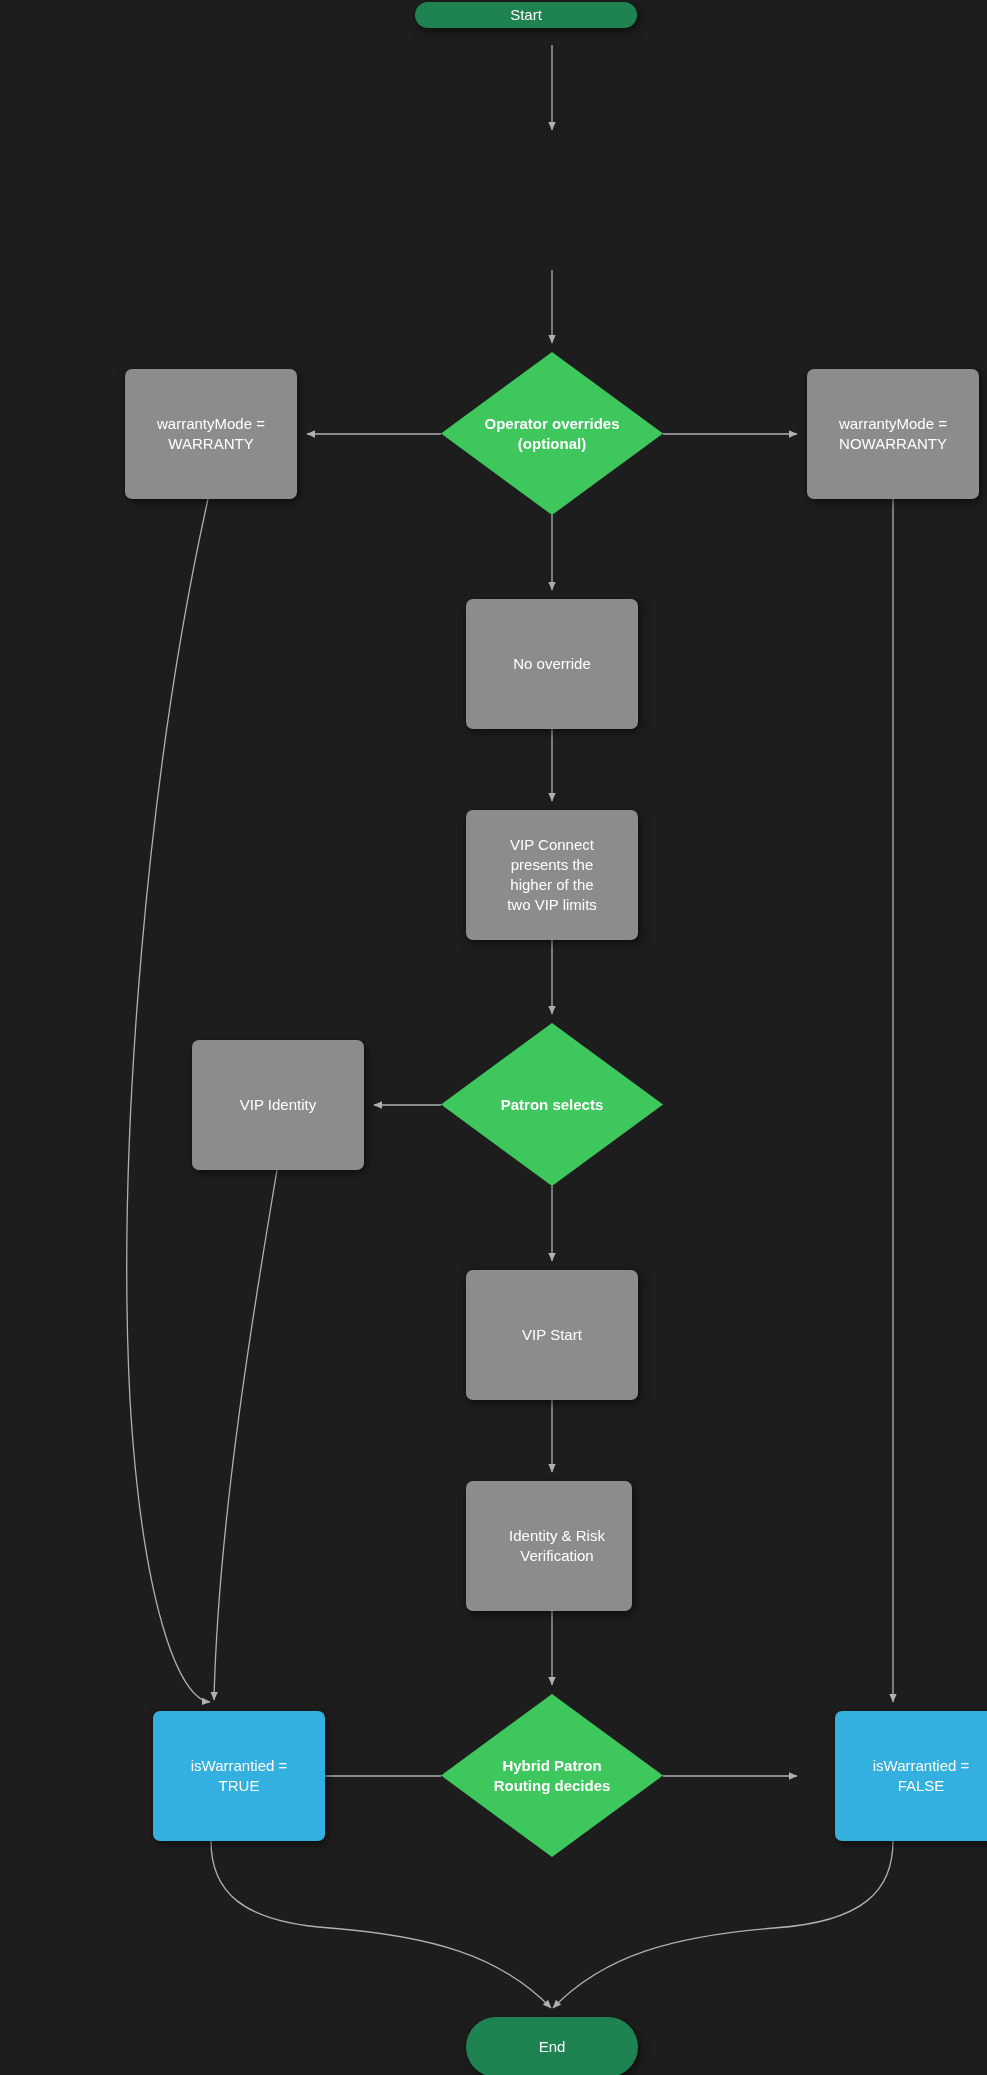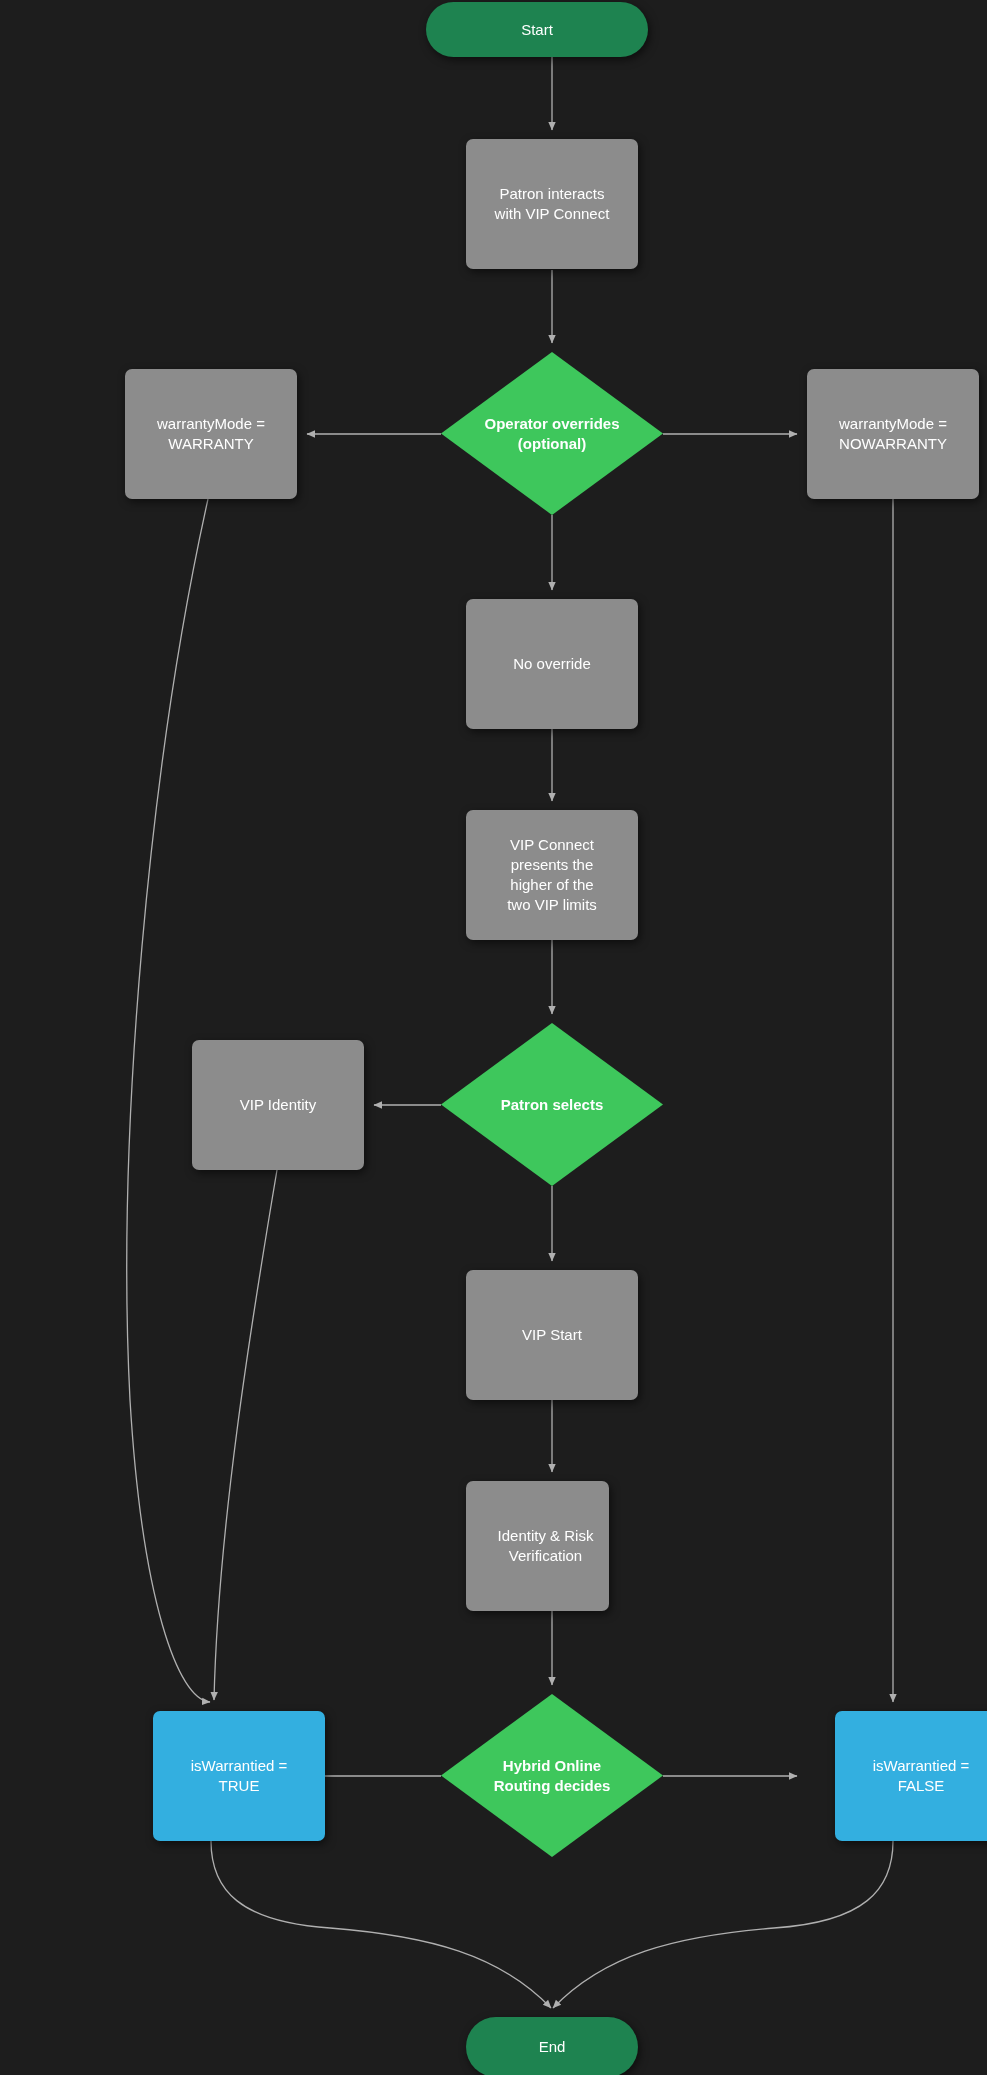--- a/index.html
+++ b/index.html
@@ -117,28 +117,24 @@
       <path d="M277,1170 C250,1330 218,1530 214,1700" marker-end="url(#arrow)"></path>
 
       <path d="M893,499 L893,1702" marker-end="url(#arrow)"></path>
 
       <path d="M211,1841 C211,1890 240,1922 330,1928 C430,1936 500,1955 551,2008" marker-end="url(#arrow)"></path>
 
       <path d="M893,1841 C893,1890 864,1922 774,1928 C674,1936 604,1955 553,2008" marker-end="url(#arrow)"></path>
     </g>
   </svg>
 
-  <div class="node node-terminal" style="left:426px; top:2px; width:222px; height:55px;">
+  <div class="node node-terminal" style="left:415px; top:2px; width:222px; height:26px;">
     <span class="label">Start</span>
   </div>
 
-  <div class="node node-process" style="left:466px; top:139px; width:172px; height:130px;">
-    <span class="label">Patron interacts
-with VIP Connect</span>
-  </div>
 
   <div class="node node-decision" style="left:441px; top:352px; width:222px; height:163px;">
     <span class="diamond-shape"></span>
     <span class="label">Operator overrides
 (optional)</span>
   </div>
 
   <div class="node node-process" style="left:125px; top:369px; width:172px; height:130px;">
     <span class="label">warrantyMode =
 WARRANTY</span>
@@ -166,28 +162,28 @@
   </div>
 
   <div class="node node-process" style="left:192px; top:1040px; width:172px; height:130px;">
     <span class="label">VIP Identity</span>
   </div>
 
   <div class="node node-process" style="left:466px; top:1270px; width:172px; height:130px;">
     <span class="label">VIP Start</span>
   </div>
 
-  <div class="node node-process" style="left:466px; top:1481px; width:143px; height:130px;padding-left:16px;">
+  <div class="node node-process" style="left:466px; top:1481px; width:166px; height:130px;padding-left:16px;">
     <span class="label">Identity &amp; Risk
 Verification</span>
   </div>
 
   <div class="node node-decision" style="left:441px; top:1694px; width:222px; height:163px;">
     <span class="diamond-shape"></span>
-    <span class="label">Hybrid Online
+    <span class="label">Hybrid Patron
 Routing decides</span>
   </div>
 
   <div class="node node-data" style="left:125px; top:1711px; width:172px; height:130px;">
     <span class="label">isWarrantied =
 TRUE</span>
   </div>
 
   <div class="node node-data" style="left:807px; top:1711px; width:172px; height:130px;">
     <span class="label">isWarrantied =

